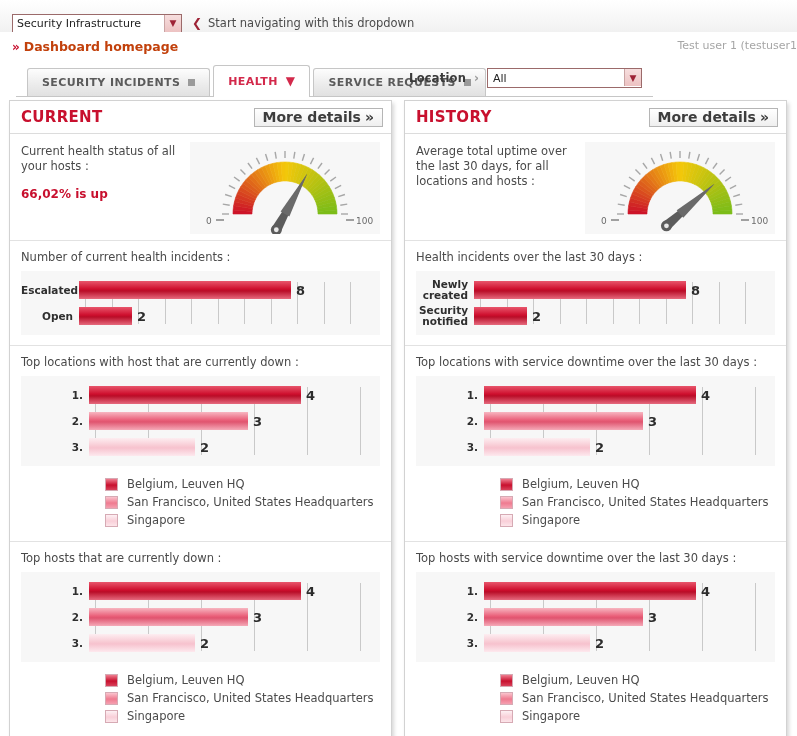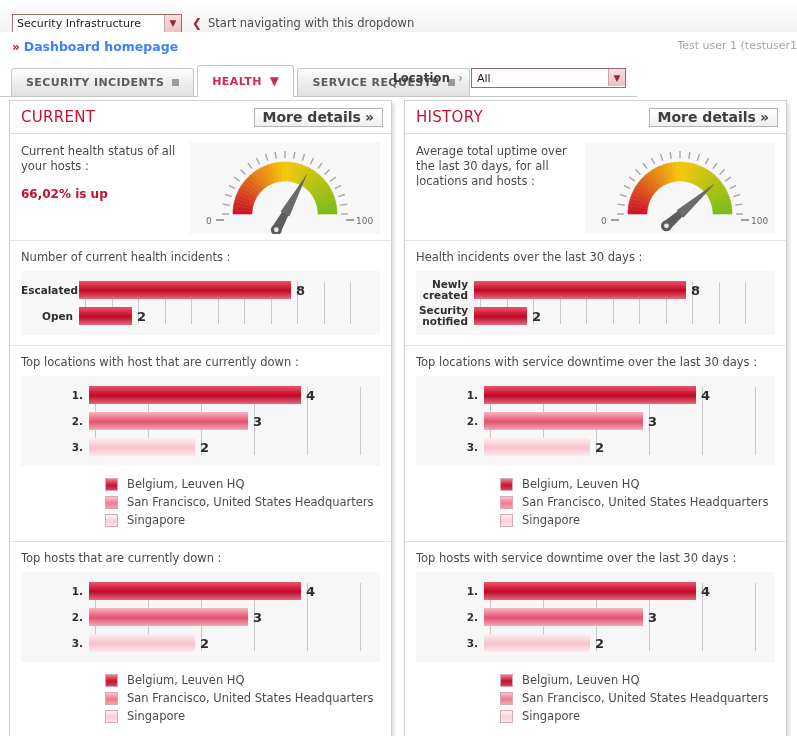--- a/index.html
+++ b/index.html
@@ -43,29 +43,29 @@
     position:absolute; left:0; top:32px; width:797px; height:29px;
     background:#ffffff;
     display:flex; align-items:center;
   }
   .crumb{
     display:flex; align-items:center; gap:5px;
     margin-left:12px;
     color:#c8102e; font-weight:bold; font-size:12.5px;
   }
   .crumb .gg{ color:#c8102e; font-size:12px; letter-spacing:-1px; }
-  .crumb .lnk{ color:#3b82f6; }
+  .crumb .lnk{ color:#c2410c; }
   .userinfo{
     position:absolute; right:0px; top:7px;
     color:#a6a6a6; font-size:11px; white-space:nowrap;
   }
 
   
   .tabrow{
-    position:absolute; left:0; top:61px; width:637px; height:36px;
+    position:absolute; left:16px; top:61px; width:637px; height:36px;
     border-bottom:1px solid #c6c6c6;
     background:#fff;
   }
   .tabs{ position:absolute; left:11px; bottom:0; display:flex; align-items:flex-end; }
   .tab{
     height:28px; padding:0 14px; margin-right:3px;
     display:flex; align-items:center; gap:8px;
     background:linear-gradient(#fdfdfd,#ebebeb 60%,#e1e1e1);
     border:1px solid #c6c6c6; border-bottom:none;
     border-radius:3px 3px 0 0;
@@ -98,21 +98,21 @@
   .panel{
     width:383px; background:#fff;
     border:1px solid #d2d2d2;
     box-shadow:2px 3px 4px rgba(0,0,0,.16);
   }
   .panel-head{
     height:33px; display:flex; align-items:center; justify-content:space-between;
     padding:0 8px 0 11px; border-bottom:1px solid #dcdcdc;
     background:#fff;
   }
-  .panel-title{ color:#c8102e; font-size:15px; font-weight:normal; letter-spacing:.3px; }
+  .panel-title{ color:#c8102e; font-size:15px; font-weight:bold; letter-spacing:.3px; }
   .more-btn{
     height:19px; padding:0 8px; display:flex; align-items:center; gap:4px;
     border:1px solid #b5b5b5;
     background:linear-gradient(#ffffff,#efefef);
     font-size:14px; font-weight:bold; color:#3d3d3d; cursor:pointer;
   }
 
   .sect{ padding:9px 11px 10px 11px; border-bottom:1px solid #e2e2e2; }
   .sect:last-child{ border-bottom:none; }
   .sect-label{ color:#4a4a4a; font-size:11.5px; margin-bottom:7px; }

